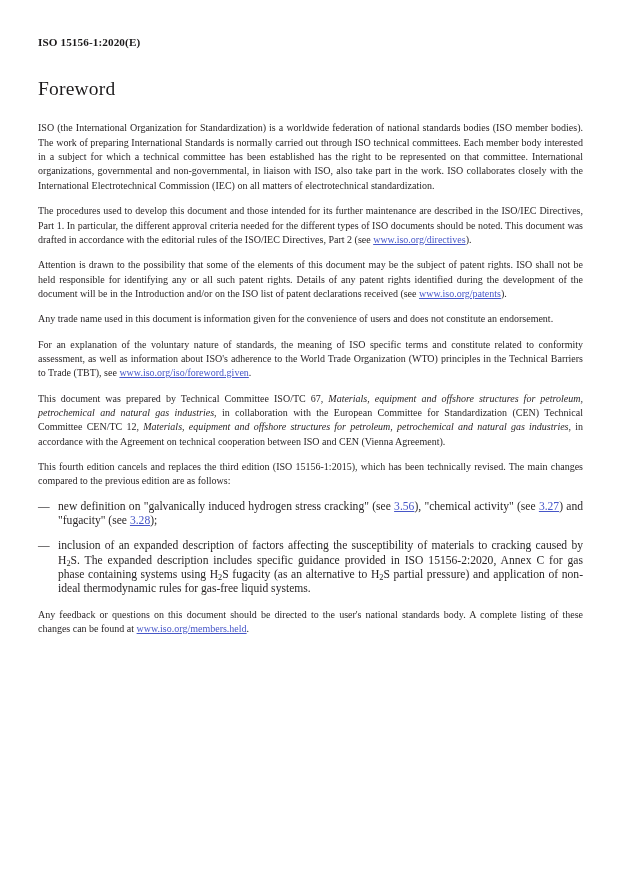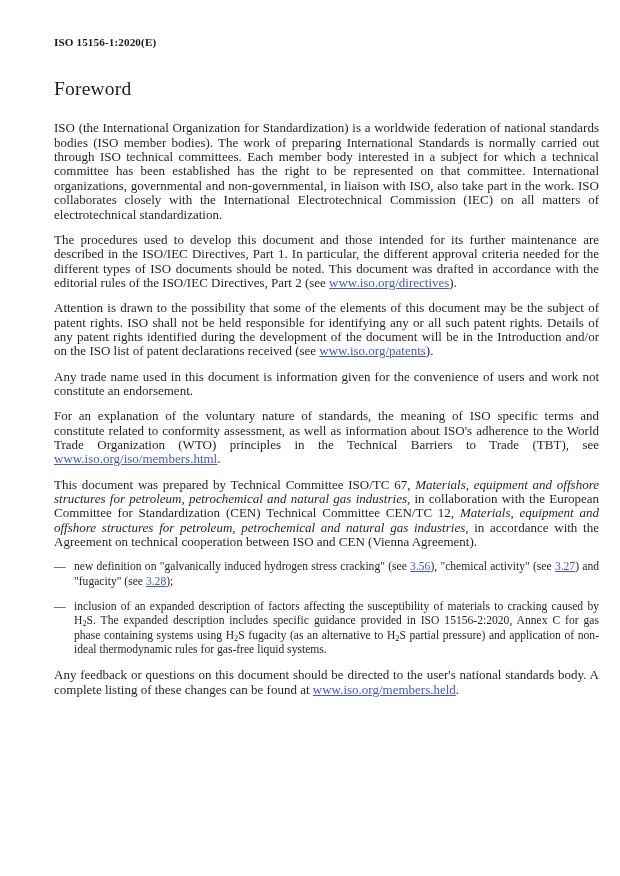--- a/index.html
+++ b/index.html
@@ -11,21 +11,21 @@
   body {
     width: 620px;
     height: 876px;
     position: relative;
     font-family: "Liberation Serif", "DejaVu Serif", serif;
     color: #231f20;
     overflow: hidden;
   }
   .page {
     position: absolute;
-    left: 16px; top: 0;
+    left: 0; top: 0;
     width: 564px;
     height: 876px;
   }
   .running-head {
     position: absolute;
     left: 38px;
     top: 36px;
     font-size: 11.2px;
     font-weight: bold;
     letter-spacing: 0.1px;
@@ -40,21 +40,21 @@
   h1.clause-title {
     font-size: 19.5px;
     font-weight: normal;
     margin: 0 0 22px 0;
     padding: 0;
     letter-spacing: 0.2px;
     color: #1c1a1b;
     line-height: 1.1;
   }
   p.para {
-    font-size: 13px;
+    font-size: 10px;
     line-height: 14.35px;
     text-align: justify;
     text-justify: inter-word;
     margin: 8px 0 11px 0;
     padding: 0;
     color: #231f20;
     hyphens: none;
   }
   p.para.last {
     margin-bottom: 0;
@@ -130,26 +130,27 @@
   <div class="content">
 
     <h1 class="clause-title">Foreword</h1>
 
     <p class="para">ISO (the International Organization for Standardization) is a worldwide federation of national standards bodies (ISO member bodies). The work of preparing International Standards is normally carried out through ISO technical committees. Each member body interested in a subject for which a technical committee has been established has the right to be represented on that committee. International organizations, governmental and non-governmental, in liaison with ISO, also take part in the work. ISO collaborates closely with the International Electrotechnical Commission (IEC) on all matters of electrotechnical standardization.</p>
 
     <p class="para"><span>The procedures used to develop this document and those intended for its further maintenance are described in the ISO/IEC Directives, Part 1. In particular, the different approval criteria needed for the different types of ISO documents should be noted. This document was drafted in accordance with the editorial rules of the ISO/IEC Directives, Part 2 (see </span><a class="ext-link" href="#">www.iso.org/directives</a><span>).</span></p>
 
     <p class="para"><span>Attention is drawn to the possibility that some of the elements of this document may be the subject of patent rights. ISO shall not be held responsible for identifying any or all such patent rights. Details of any patent rights identified during the development of the document will be in the Introduction and/or on the ISO list of patent declarations received (see </span><a class="ext-link" href="#">www.iso.org/patents</a><span>).</span></p>
 
-    <p class="para">Any trade name used in this document is information given for the convenience of users and work not constitute an endorsement.</p>
+    <p class="para">Any trade name used in this document is information given for the convenience of users and does not constitute an endorsement.</p>
 
-    <p class="para"><span>For an explanation of the voluntary nature of standards, the meaning of ISO specific terms and constitute related to conformity assessment, as well as information about ISO's adherence to the World Trade Organization (WTO) principles in the Technical Barriers to Trade (TBT), see </span><a class="ext-link" href="#">www.iso.org/iso/members.html</a><span>.</span></p>
+    <p class="para"><span>For an explanation of the voluntary nature of standards, the meaning of ISO specific terms and constitute related to conformity assessment, as well as information about ISO's adherence to the World Trade Organization (WTO) principles in the Technical Barriers to Trade (TBT), see </span><a class="ext-link" href="#">www.iso.org/iso/foreword.given</a><span>.</span></p>
 
     <p class="para"><span>This document was prepared by Technical Committee ISO/TC 67, </span><span class="it">Materials, equipment and offshore structures for petroleum, petrochemical and natural gas industries</span><span>, in collaboration with the European Committee for Standardization (CEN) Technical Committee CEN/TC 12, </span><span class="it">Materials, equipment and offshore structures for petroleum, petrochemical and natural gas industries</span><span>, in accordance with the Agreement on technical cooperation between ISO and CEN (Vienna Agreement).</span></p>
 
+    <p class="para">This fourth edition cancels and replaces the third edition (ISO 15156-1:2015), which has been technically revised. The main changes compared to the previous edition are as follows:</p>
 
     <ul class="dash-list">
       <li>
         <span class="dash">—</span><span>new definition on "galvanically induced hydrogen stress cracking" (see </span><a class="ext-link" href="#">3.56</a><span>), "chemical activity" (see </span><a class="ext-link" href="#">3.27</a><span>) and "fugacity" (see </span><a class="ext-link" href="#">3.28</a><span>);</span>
       </li>
       <li>
         <span class="dash">—</span><span>inclusion of an expanded description of factors affecting the susceptibility of materials to cracking caused by H</span><sub>2</sub><span>S. The expanded description includes specific guidance provided in ISO 15156-2:2020, Annex C for gas phase containing systems using H</span><sub>2</sub><span>S fugacity (as an alternative to H</span><sub>2</sub><span>S partial pressure) and application of non-ideal thermodynamic rules for gas-free liquid systems.</span>
       </li>
     </ul>
 

